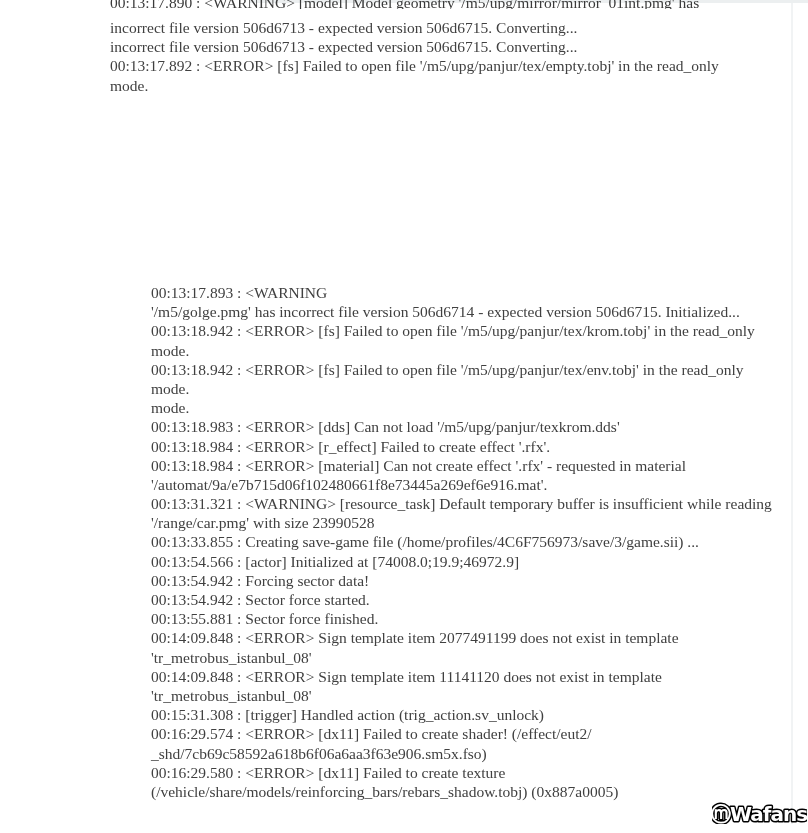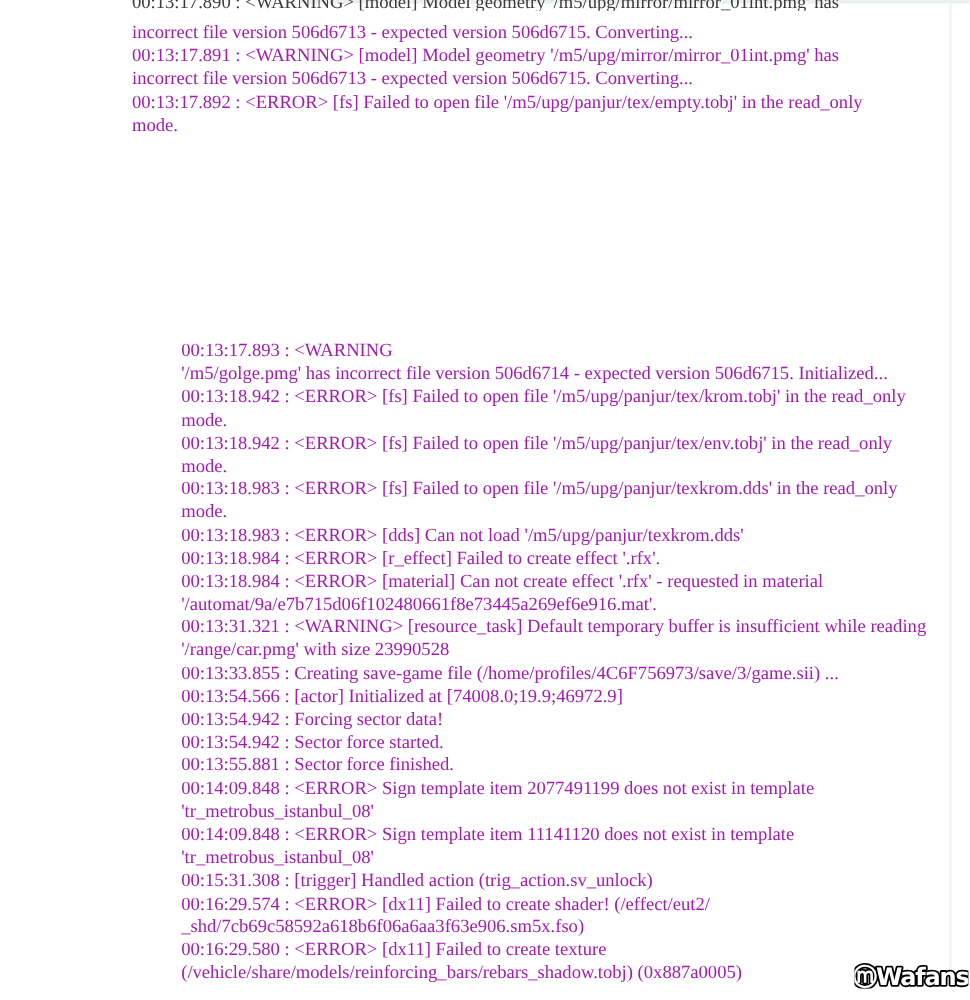--- a/index.html
+++ b/index.html
@@ -25,21 +25,21 @@
   .right-strip {
     position: absolute;
     top: 3px; left: 791px;
     width: 2px; height: 828px;
     background: #f1f3f4;
   }
   .logtext {
     position: absolute;
     left: 110px;
     width: 640px;
-    color: #a21caf;
+    color: #404040;
     font-size: 15.5px;
     line-height: 19.2px;
   }
   .block1 { top: 18px; }
   .block2 { top: 283px; margin-left: 41px; }
   .line {
     white-space: nowrap;
     height: 19.2px;
   }
   .clipped-line {
@@ -80,34 +80,32 @@
 
   <div class="top-strip"></div>
   <div class="right-strip"></div>
 
   <div class="clipped-line">
     <span class="shift">00:13:17.890 : &lt;WARNING&gt; [model] Model geometry '/m5/upg/mirror/mirror_01int.pmg' has</span>
   </div>
 
   <div class="logtext block1">
     <div class="line">incorrect file version 506d6713 - expected version 506d6715. Converting...</div>
-    <div class="line">00:13:17.891 : &lt;WARNING&gt; [model] Model geometry '/m5/upg/mirror/mirror_01int.pmg' has</div>
     <div class="line">incorrect file version 506d6713 - expected version 506d6715. Converting...</div>
     <div class="line">00:13:17.892 : &lt;ERROR&gt; [fs] Failed to open file '/m5/upg/panjur/tex/empty.tobj' in the read_only</div>
     <div class="line">mode.</div>
   </div>
 
   <div class="logtext block2">
     <div class="line">00:13:17.893 : &lt;WARNING</div>
     <div class="line">'/m5/golge.pmg' has incorrect file version 506d6714 - expected version 506d6715. Initialized...</div>
     <div class="line">00:13:18.942 : &lt;ERROR&gt; [fs] Failed to open file '/m5/upg/panjur/tex/krom.tobj' in the read_only</div>
     <div class="line">mode.</div>
     <div class="line">00:13:18.942 : &lt;ERROR&gt; [fs] Failed to open file '/m5/upg/panjur/tex/env.tobj' in the read_only</div>
     <div class="line">mode.</div>
-    <div class="line">00:13:18.983 : &lt;ERROR&gt; [fs] Failed to open file '/m5/upg/panjur/texkrom.dds' in the read_only</div>
     <div class="line">mode.</div>
     <div class="line">00:13:18.983 : &lt;ERROR&gt; [dds] Can not load '/m5/upg/panjur/texkrom.dds'</div>
     <div class="line">00:13:18.984 : &lt;ERROR&gt; [r_effect] Failed to create effect '.rfx'.</div>
     <div class="line">00:13:18.984 : &lt;ERROR&gt; [material] Can not create effect '.rfx' - requested in material</div>
     <div class="line">'/automat/9a/e7b715d06f102480661f8e73445a269ef6e916.mat'.</div>
     <div class="line">00:13:31.321 : &lt;WARNING&gt; [resource_task] Default temporary buffer is insufficient while reading</div>
     <div class="line">'/range/car.pmg' with size 23990528</div>
     <div class="line">00:13:33.855 : Creating save-game file (/home/profiles/4C6F756973/save/3/game.sii) ...</div>
     <div class="line">00:13:54.566 : [actor] Initialized at [74008.0;19.9;46972.9]</div>
     <div class="line">00:13:54.942 : Forcing sector data!</div>

